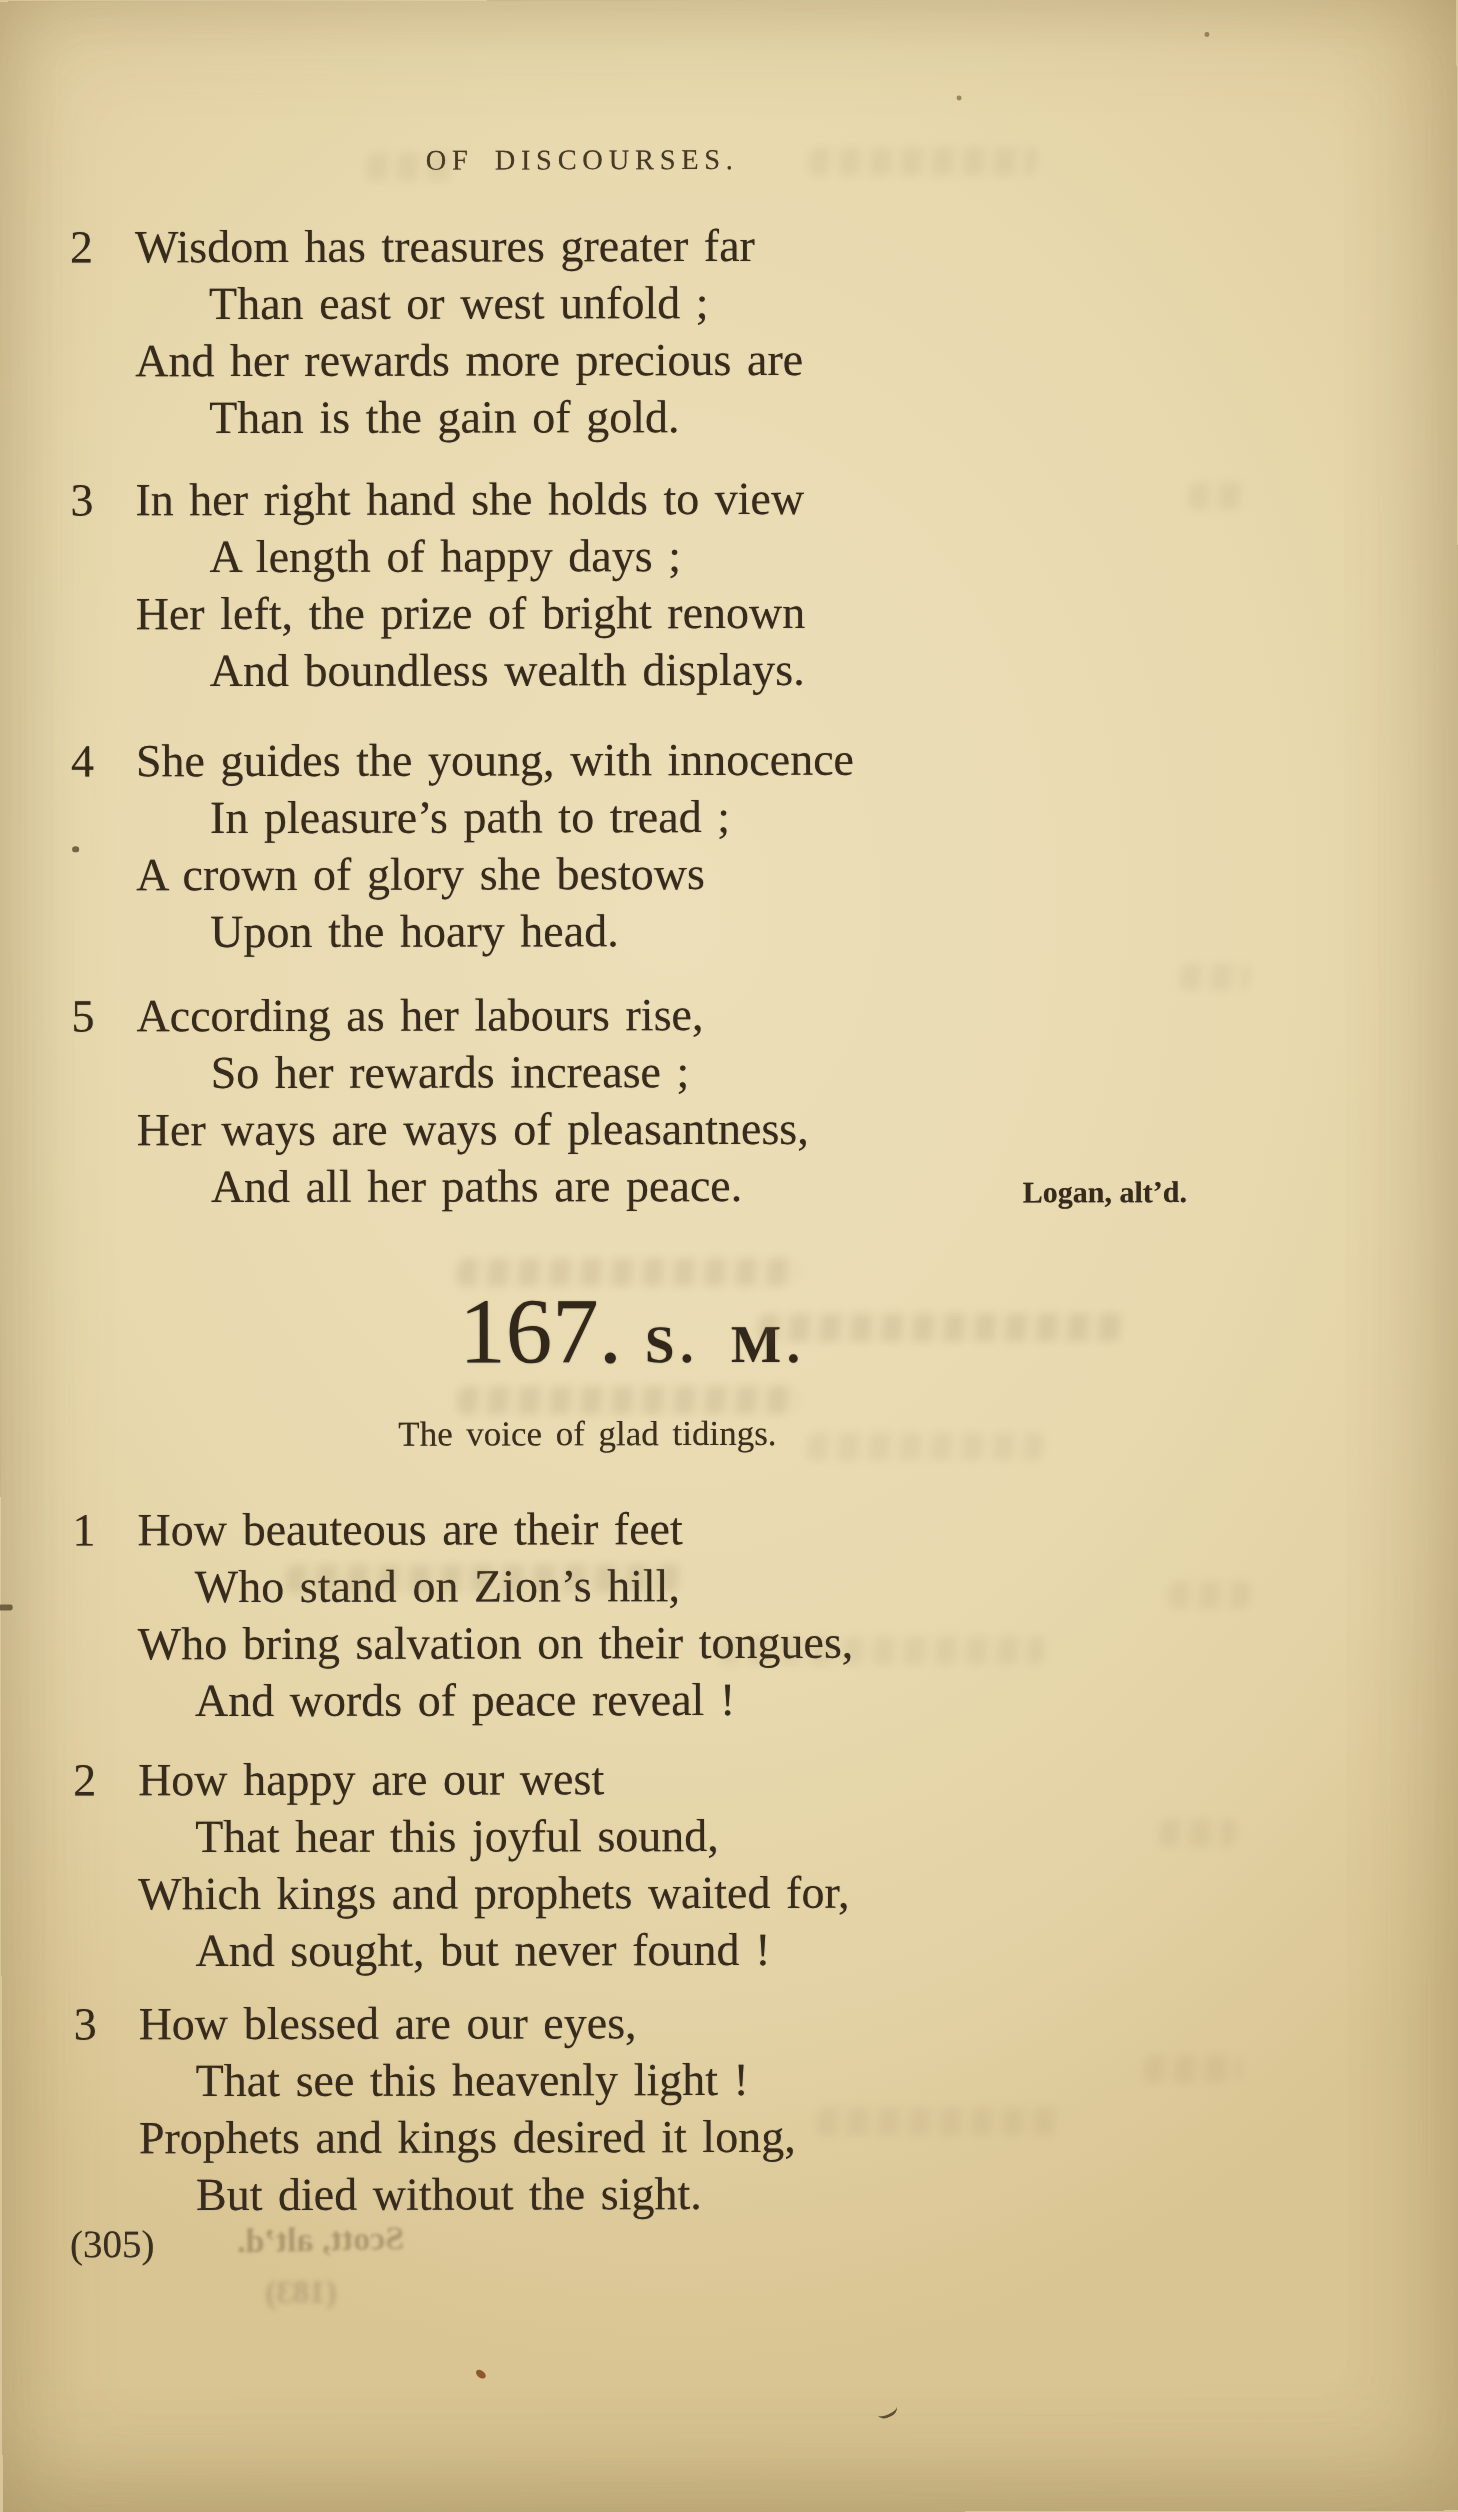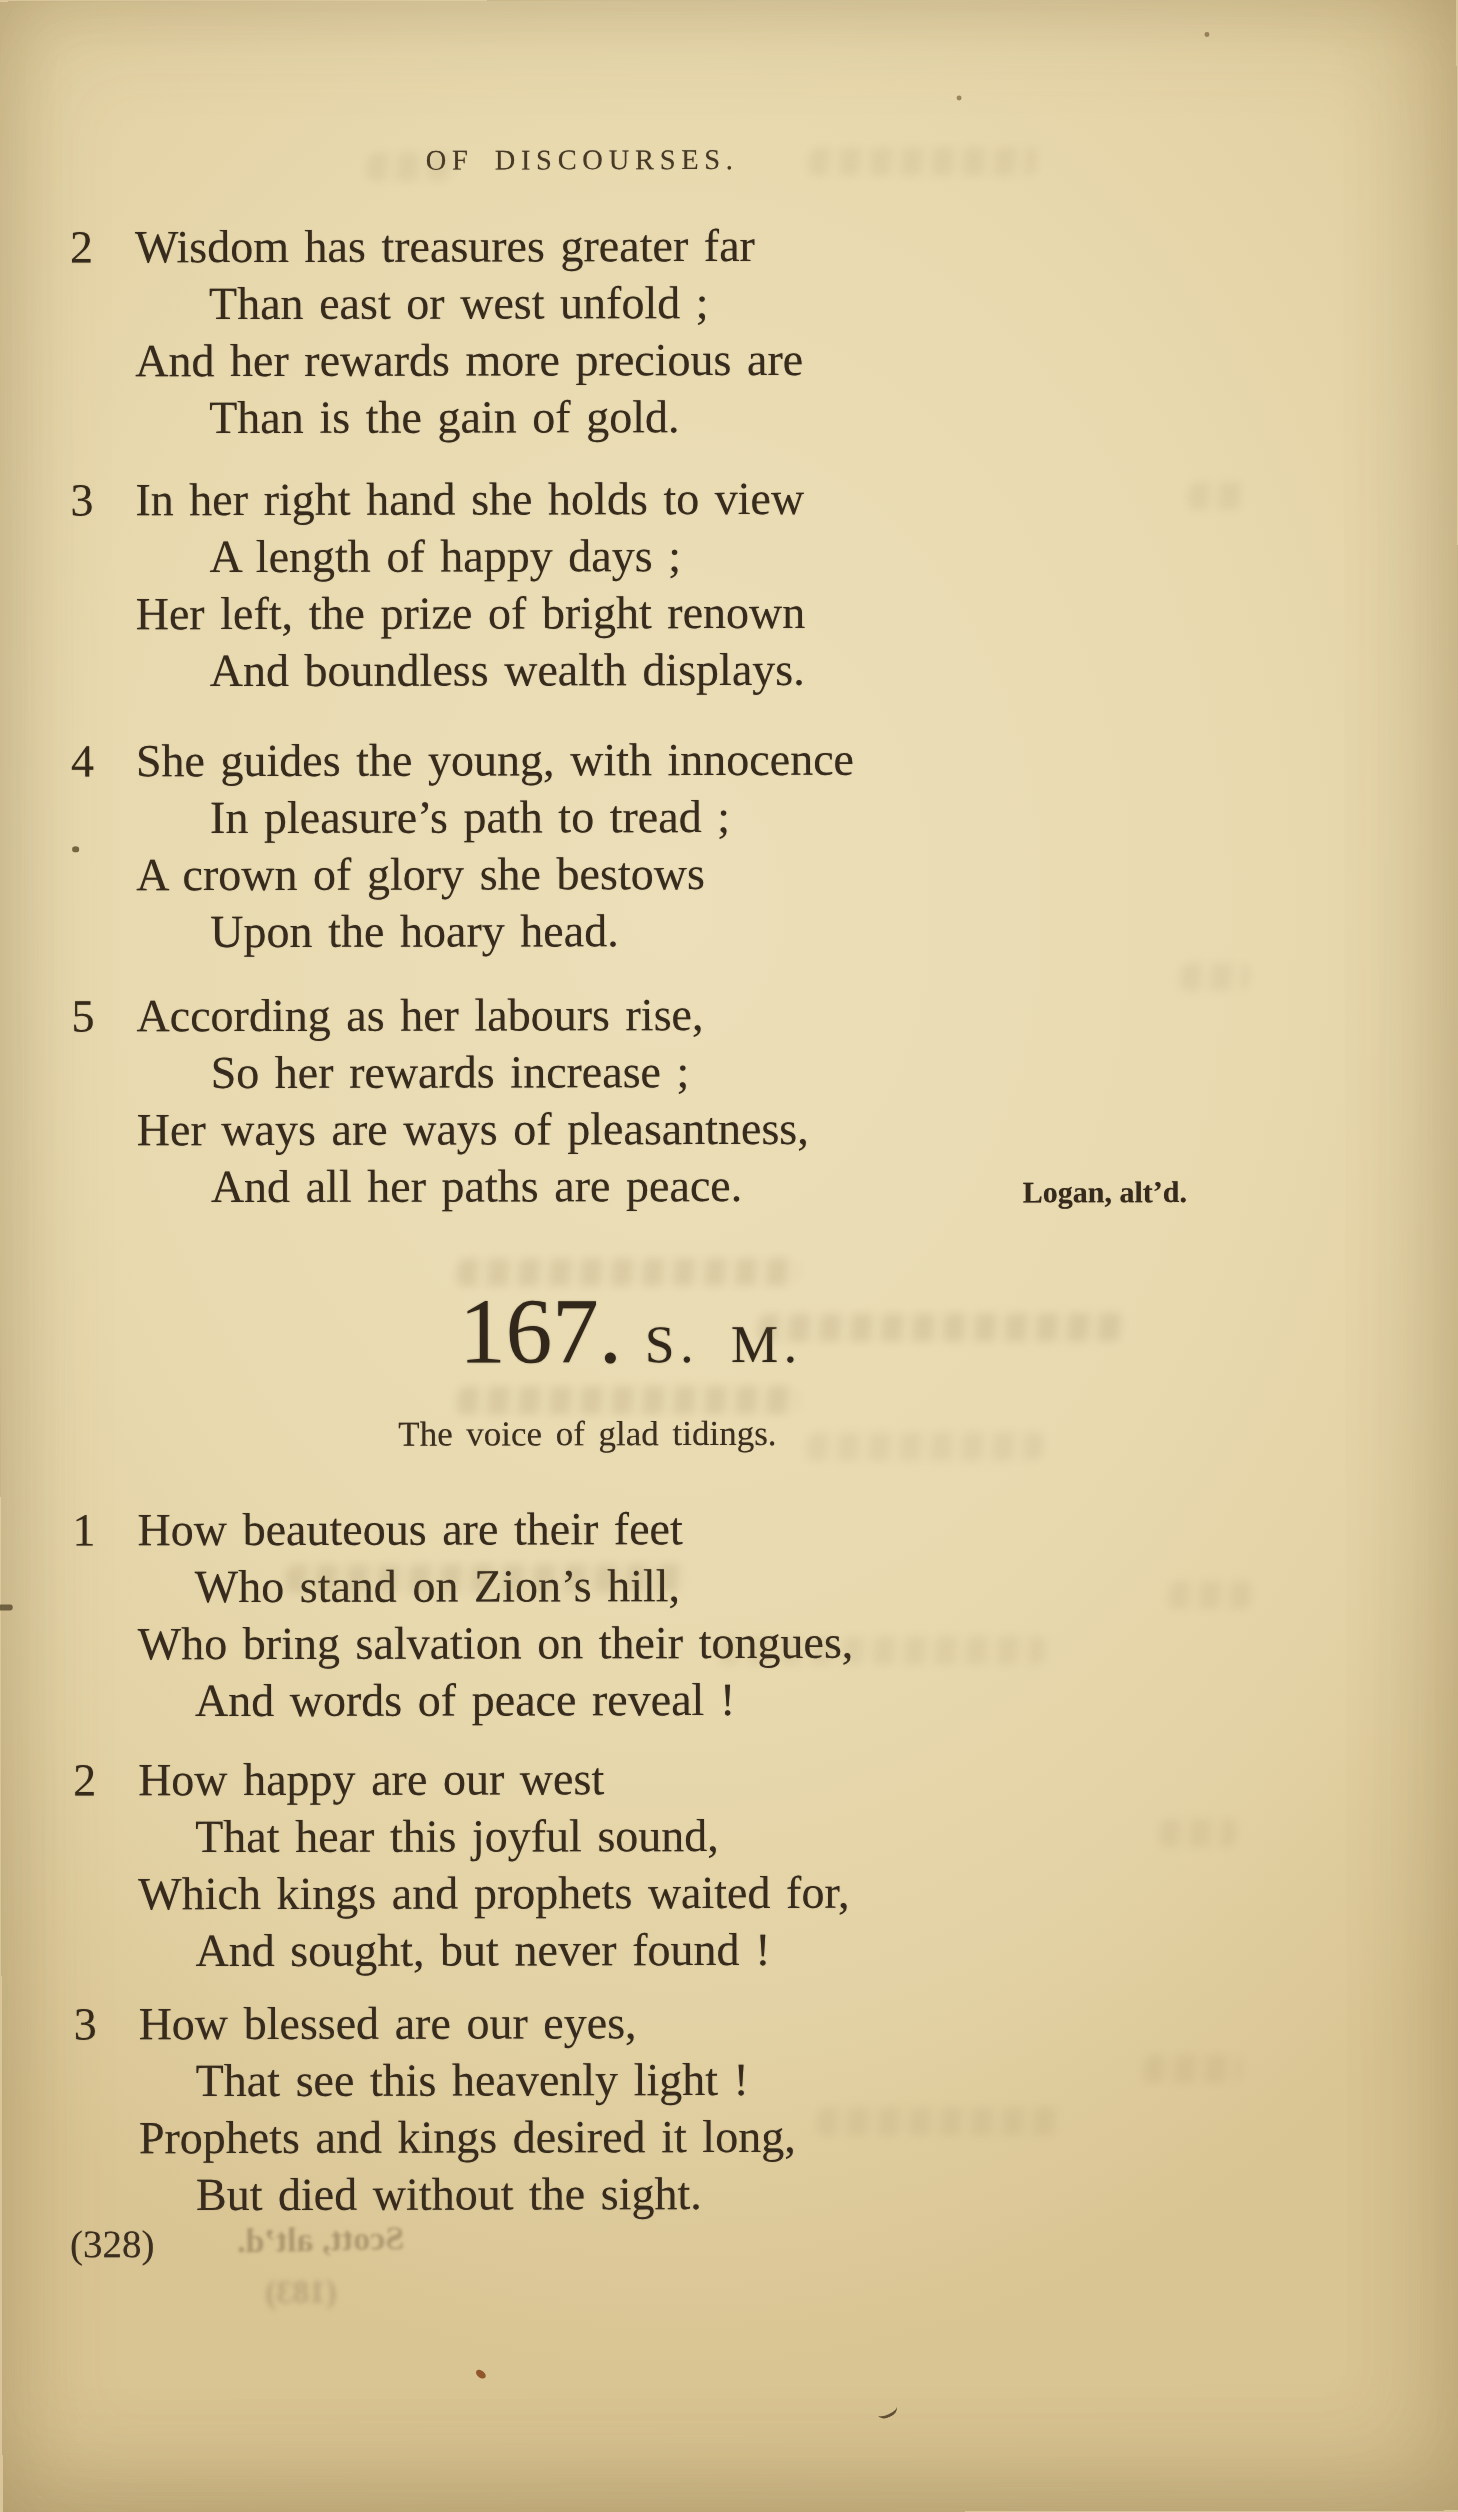--- a/index.html
+++ b/index.html
@@ -52,21 +52,21 @@
   }
   
   .hymn-heading{
     position:absolute;top:1284px;left:459px;
     font-size:93px;line-height:93px;
     color:#31271a;
     text-shadow:0 0 1.6px rgba(49,39,26,.45);
     white-space:nowrap;
   }
   .hymn-heading .meter{
-    font-size:53px;letter-spacing:5.7px;word-spacing:13px;margin-left:23px;
+    font-size:53px;letter-spacing:5.7px;word-spacing:13px;margin-left:23px;font-weight:bold;
   }
   .hymn-subtitle{
     position:absolute;top:1414px;left:0;width:1174px;
     text-align:center;
     font-size:35px;word-spacing:4.9px;
     color:#3b2f1f;
     text-shadow:0 0 0.8px rgba(59,47,31,.5);
   }
   
   .page-number{
@@ -166,21 +166,21 @@
     </div>
 
     <div class="verse" style="top:1994px">
       <div class="vl"><span class="vnum">3</span><span>How blessed are our eyes,</span></div>
       <div class="vl ind">That see this heavenly light !</div>
       <div class="vl">Prophets and kings desired it long,</div>
       <div class="vl ind">But died without the sight.</div>
     </div>
   </div>
 
-  <div class="page-number">(328)</div>
+  <div class="page-number">(305)</div>
 
   <div class="bleedtext" style="top:2220px;left:235px;">Scott, alt’d.</div>
   <div class="bleedtext b2" style="top:2273px;left:263px;font-size:33px;">(183)</div>
 
   <div class="smudge light" style="top:148px;left:811px;width:228px;"></div>
   <div class="smudge light" style="top:152px;left:369px;width:90px;"></div>
   <div class="smudge" style="top:1258px;left:457px;width:342px;"></div>
   <div class="smudge" style="top:1314px;left:758px;width:367px;"></div>
   <div class="smudge" style="top:1386px;left:457px;width:342px;"></div>
   <div class="smudge light" style="top:1433px;left:807px;width:236px;"></div>

